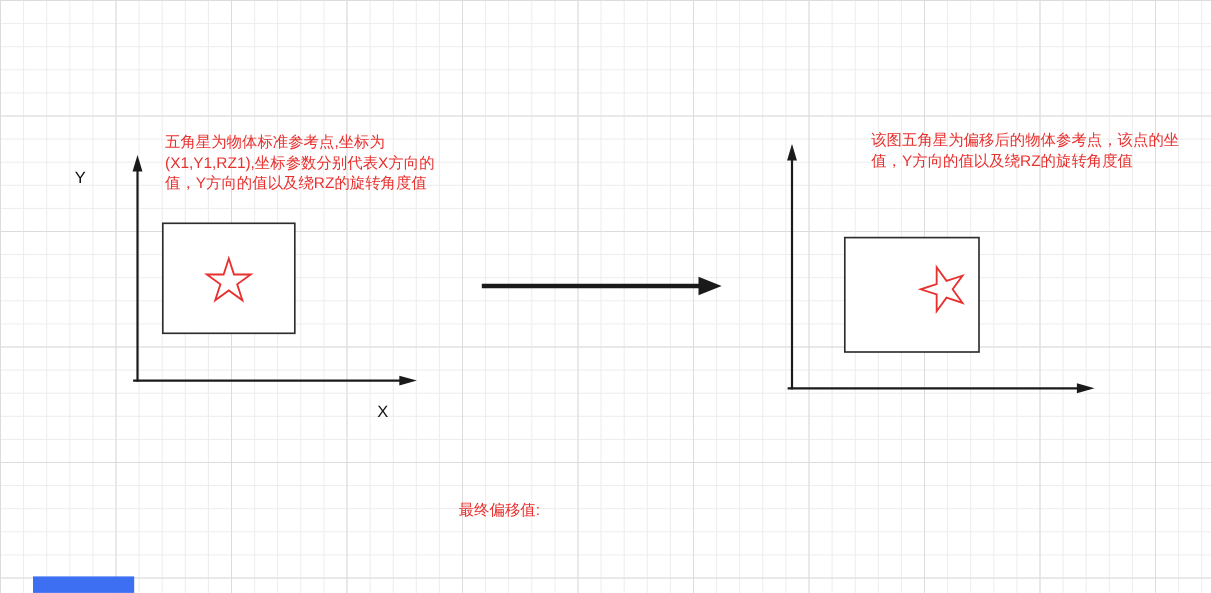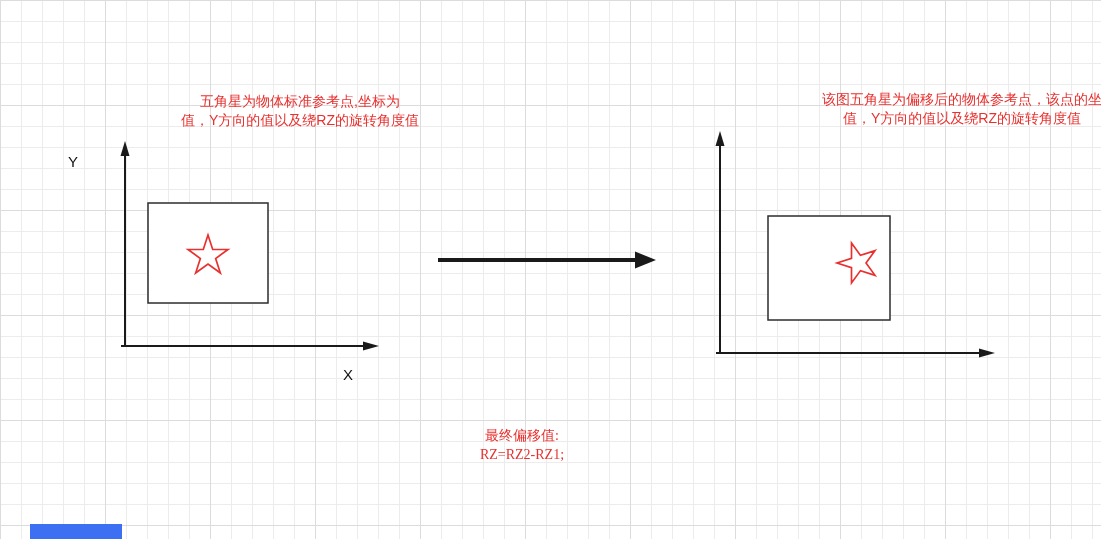--- a/index.html
+++ b/index.html
@@ -48,30 +48,31 @@
   }
   .transform-arrow-line {
     stroke: var(--axis-black);
     stroke-width: 4;
   }
   .transform-arrow-head {
     fill: var(--axis-black);
   }
   .annotation {
     position: absolute;
-    text-align: center;
+    text-align: left;
     color: var(--annotation-red);
     font-size: 14px;
     line-height: 18.5px;
     white-space: nowrap;
+    margin-top: 28px;
   }
   .annotation div { white-space: nowrap; }
   .left-annotation  { left: 150px; top: 92px;  width: 300px; }
   .right-annotation { left: 792px; top: 90px;  width: 340px; }
-  .result-annotation{ left: 417px; top: 426px; width: 210px; line-height: 19px; font-family: Liberation Serif, serif; }
+  .result-annotation{ left: 417px; top: 426px; width: 210px; line-height: 19px; }
   .axis-label {
     position: absolute;
     color: #111111;
     font-size: 15px;
   }
   .y-axis-label { left: 68px;  top: 153px; }
   .x-axis-label { left: 343px; top: 366px; }
   .blue-bar {
     position: absolute;
     left: 30px;
@@ -112,31 +113,31 @@
       <line class="axis-line" x1="716" y1="353" x2="980" y2="353"></line>
       <polygon class="axis-head" points="995,353 979,348.5 979,357.5"></polygon>
     </g>
 
     <rect class="shape-rect" x="768" y="216" width="122" height="104"></rect>
     <use href="#star-shape" class="star" transform="translate(858,263) scale(1.05) rotate(-18)"></use>
   </svg>
 
   <div class="annotation left-annotation">
     <div>五角星为物体标准参考点,坐标为</div>
+    <div>(X1,Y1,RZ1),坐标参数分别代表X方向的</div>
     <div>值，Y方向的值以及绕RZ的旋转角度值</div>
   </div>
 
   <div class="annotation right-annotation">
     <div>该图五角星为偏移后的物体参考点，该点的坐</div>
     <div>值，Y方向的值以及绕RZ的旋转角度值</div>
   </div>
 
   <div class="annotation result-annotation">
     <div>最终偏移值:</div>
-    <div>RZ=RZ2-RZ1;</div>
   </div>
 
   <div class="axis-label y-axis-label">Y</div>
   <div class="axis-label x-axis-label">X</div>
 
   <div class="blue-bar"></div>
 
 </div>
 
 </body></html>

